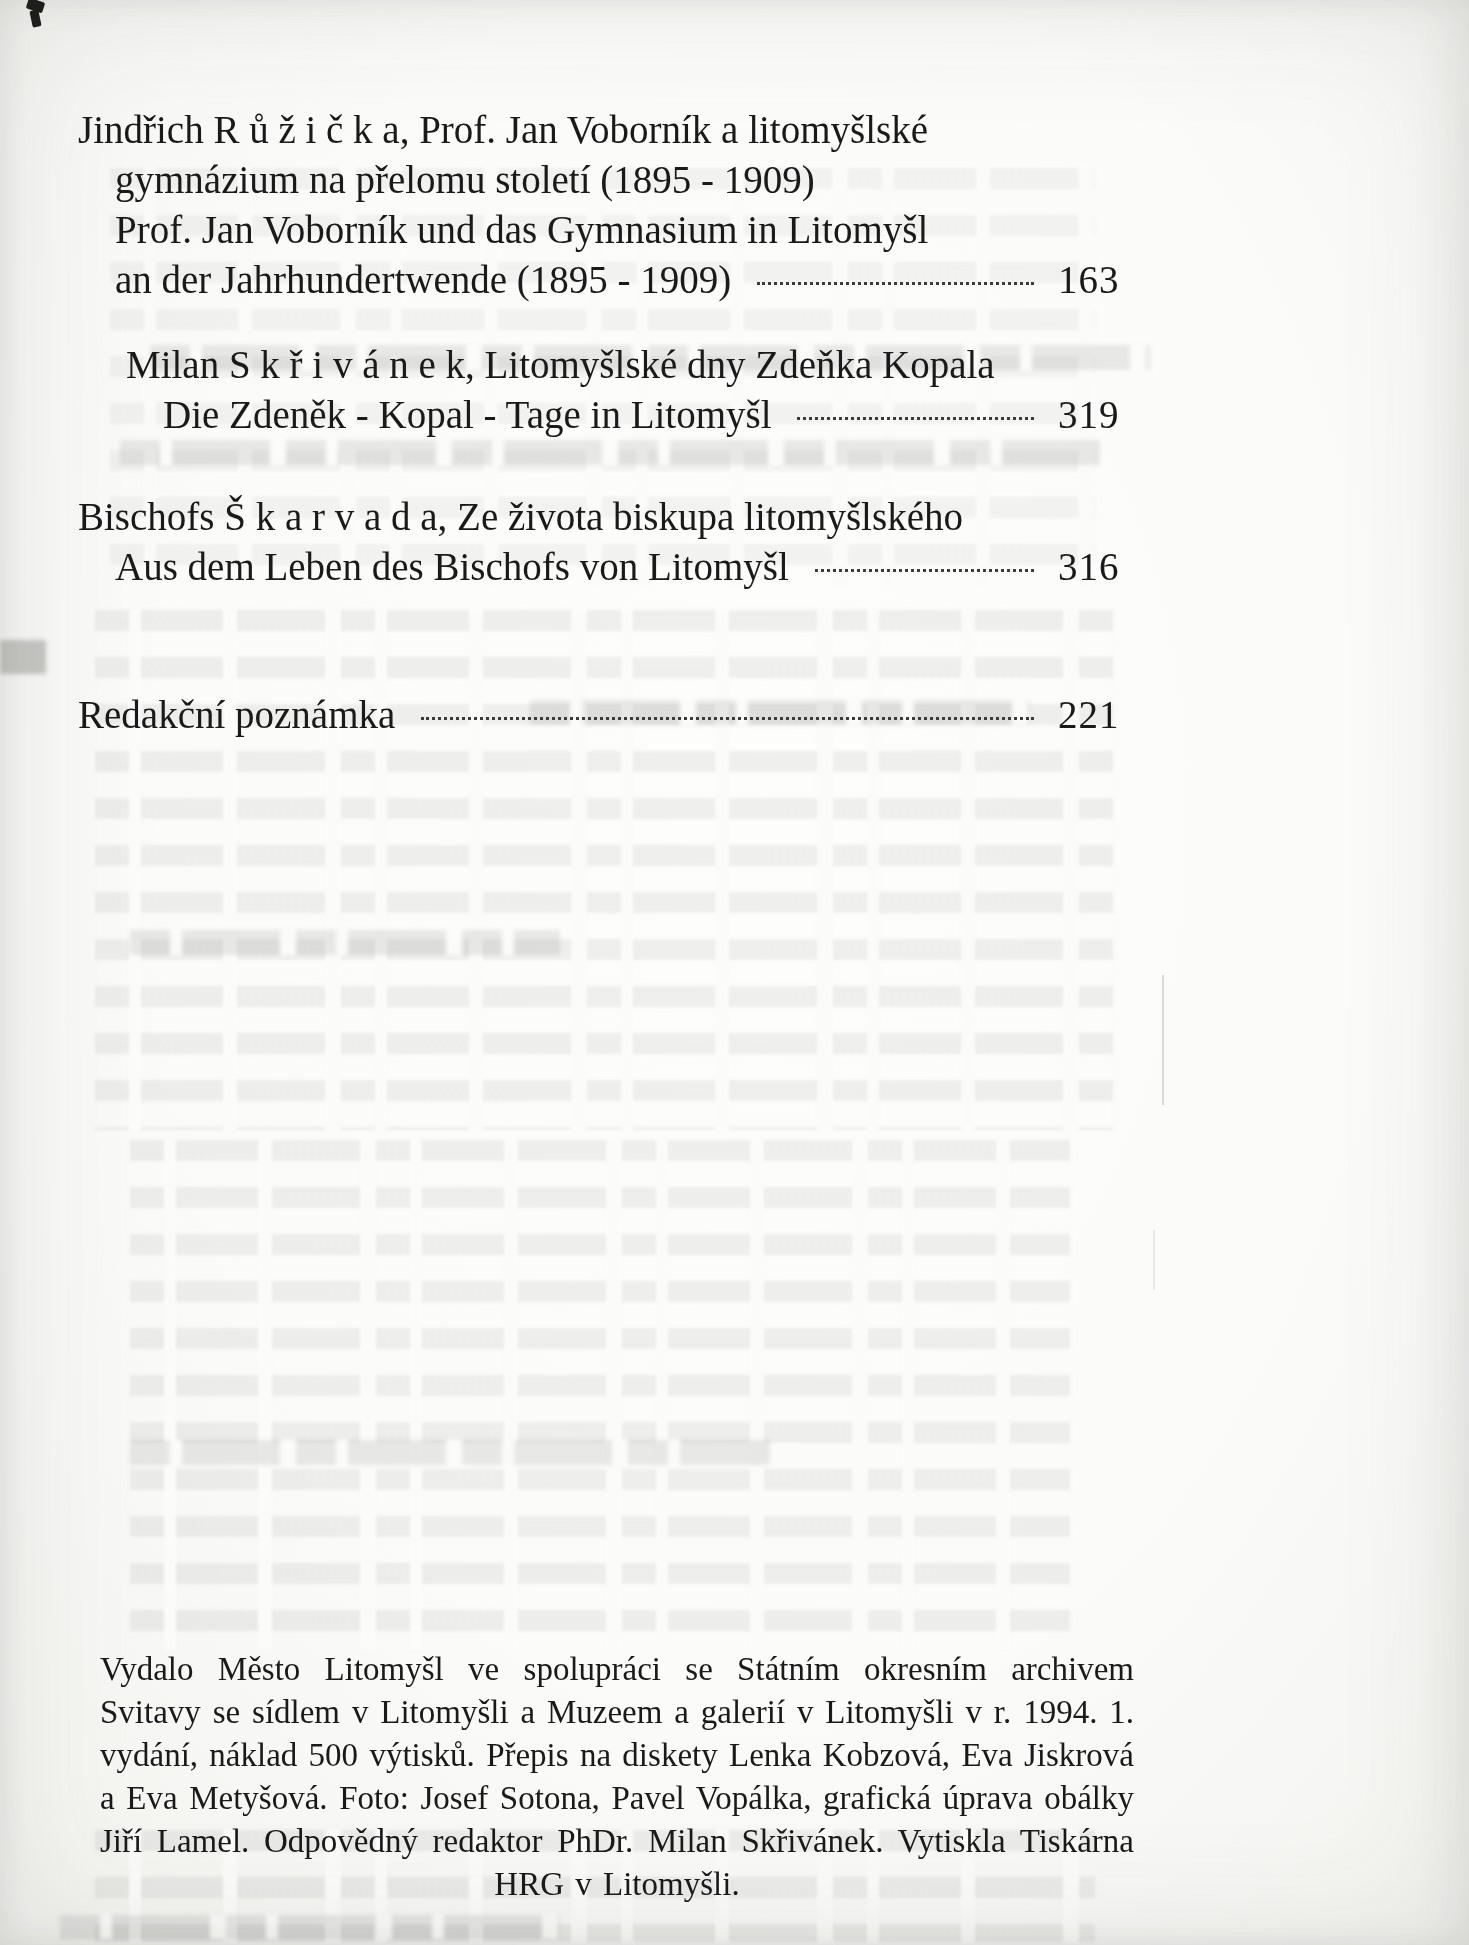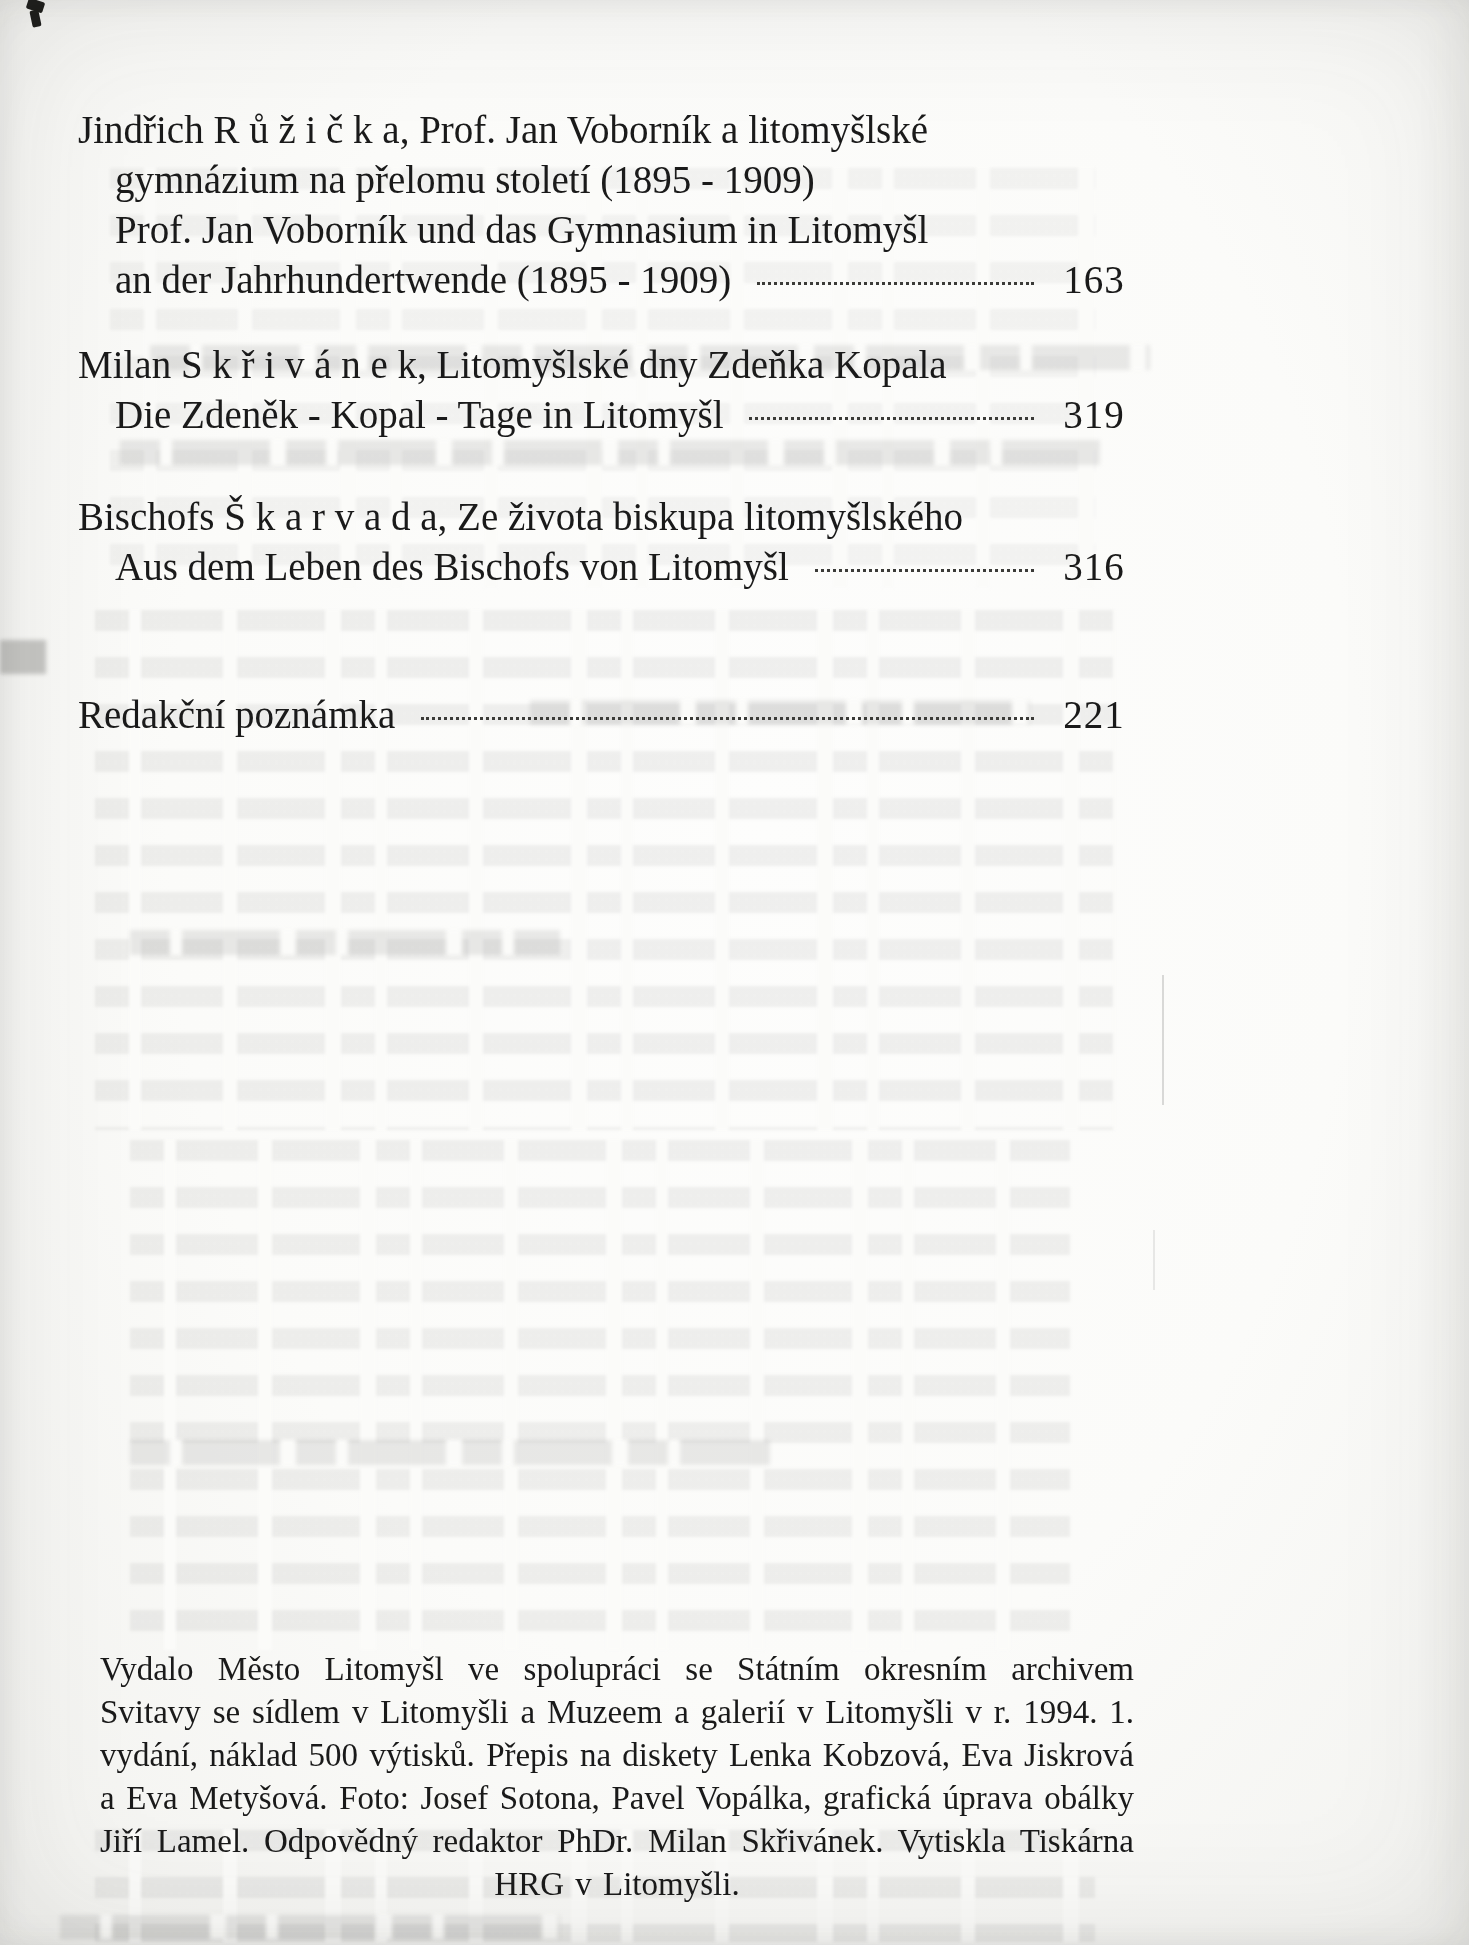--- a/index.html
+++ b/index.html
@@ -45,34 +45,34 @@
   .scan-line { position: absolute; z-index: 1; background: rgba(40,40,40,0.16); filter: blur(0.6px); }
 
   
   .toc {
     position: absolute; z-index: 2;
     top: 105px; left: 78px; width: 1052px;
     font-size: 39px; line-height: 50px;
   }
   .entry { margin: 0; }
   .entry .ind { padding-left: 37px; }
-  .m1 { margin-top: 35px; }
+  .m1 { margin-top: 35px; margin-left: 48px; }
   .m2 { margin-top: 52px; }
   .m3 { margin-top: 98px; }
   .m4 { margin-top: 42px; }
   .row { display: flex; align-items: baseline; gap: 14px; }
   .row .t { white-space: nowrap; }
   .leader {
     flex: 1 1 auto;
     border-bottom: 3px dotted #3b3b38;
     margin: 0 10px 0 12px;
     transform: translateY(-8px);
     min-width: 40px;
   }
-  .pg { flex: 0 0 auto; width: 72px; text-align: center; letter-spacing: 1px; }
+  .pg { flex: 0 0 auto; width: 72px; text-align: left; letter-spacing: 1px; }
 
   
   .colophon {
     position: absolute; z-index: 2;
     top: 1648px; left: 100px; width: 1034px;
     font-size: 33px; line-height: 43px;
   }
   .colophon p {
     margin: 0;
     text-align: justify;

